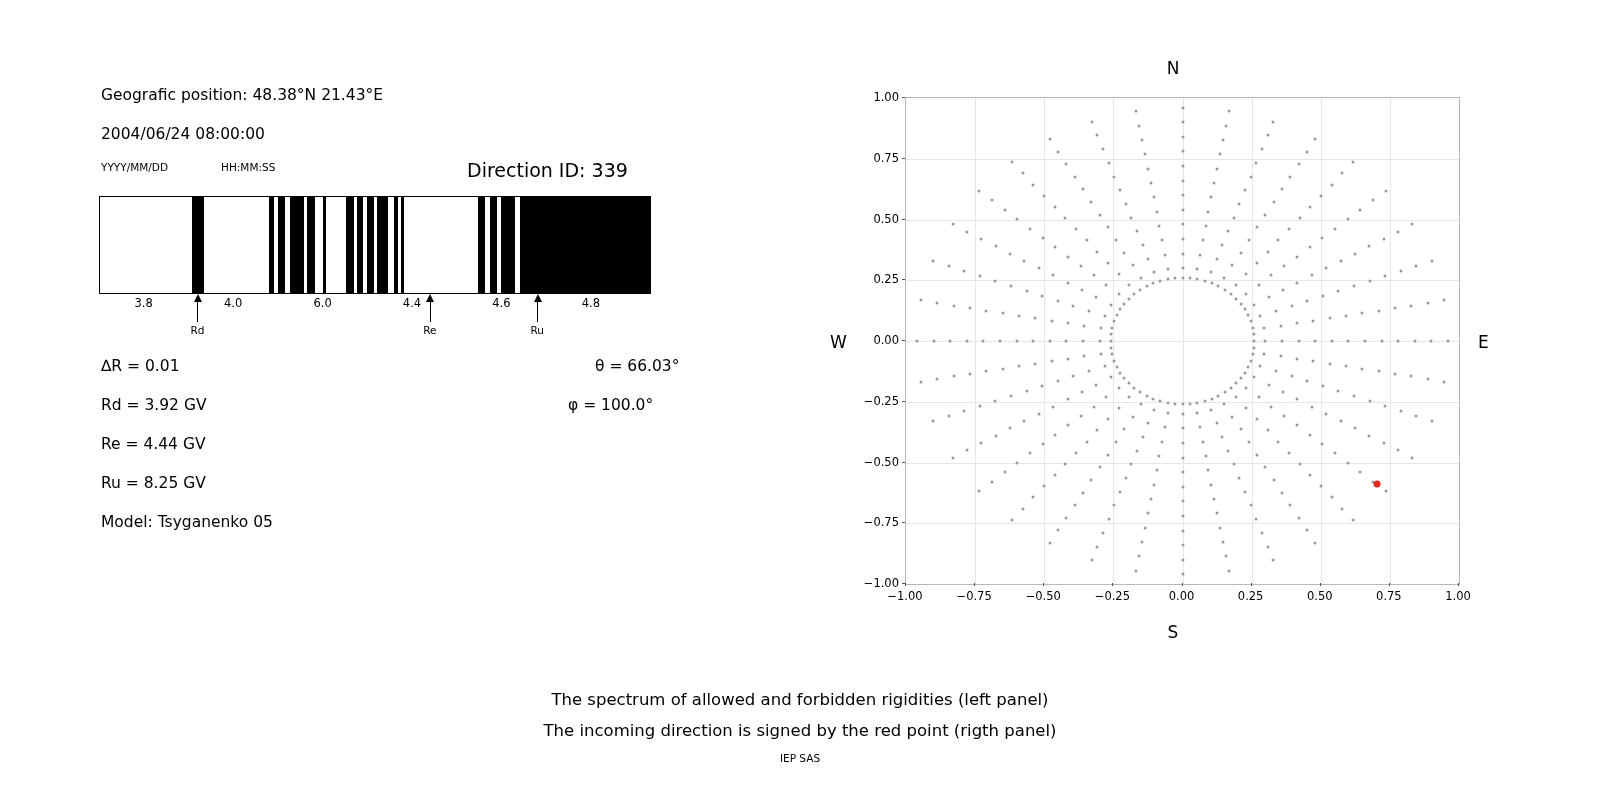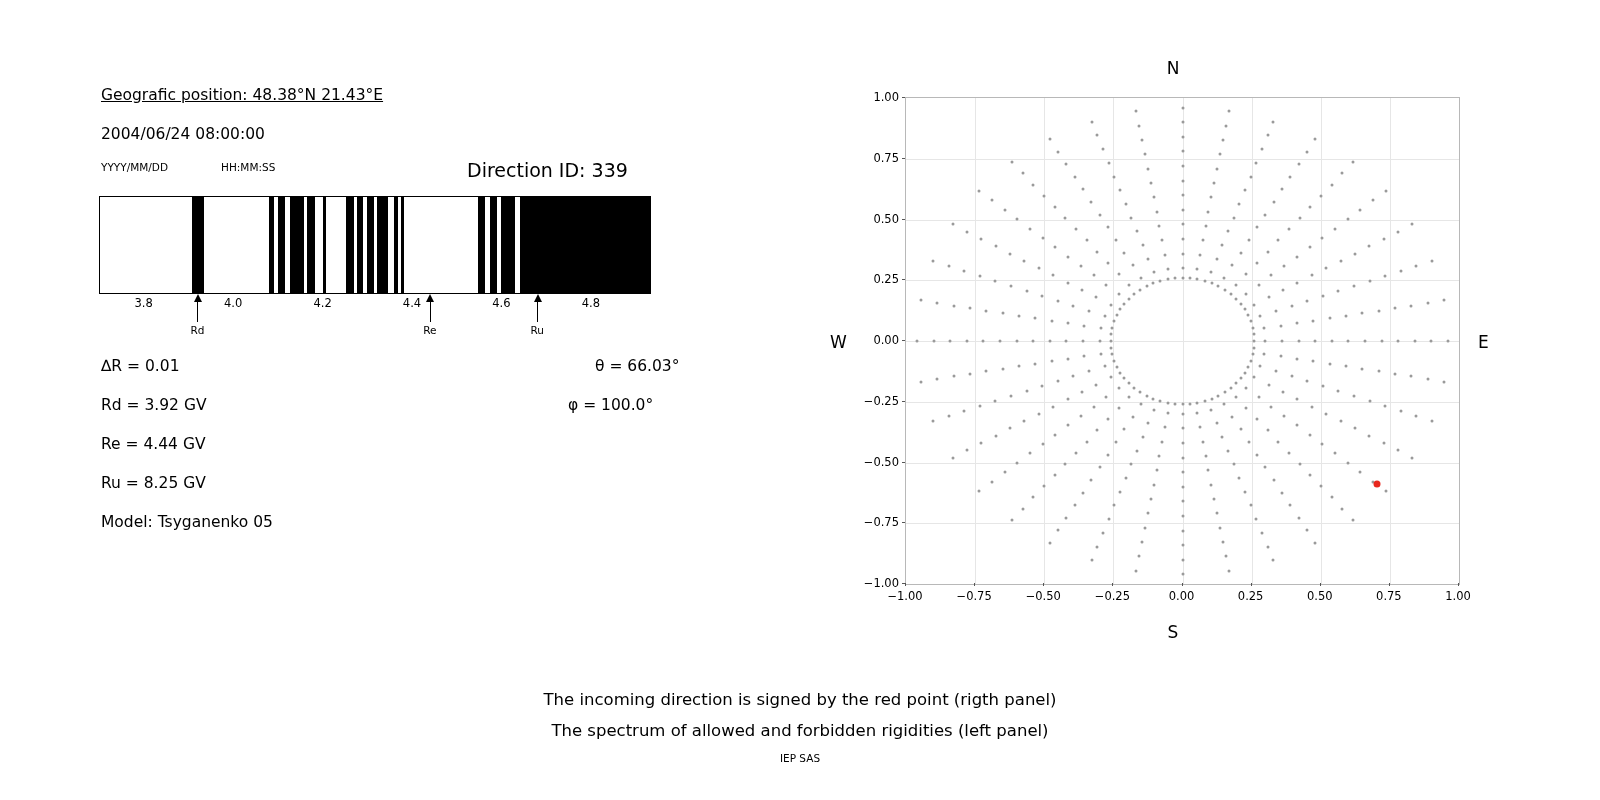--- a/index.html
+++ b/index.html
@@ -24,21 +24,21 @@
     left: 0;
     top: 0;
     width: 800px;
     height: 800px;
   }
   .info-line {
     position: absolute;
     font-size: 15.5px;
     white-space: nowrap;
   }
-  #geo-position { left: 101px; top: 86px; text-decoration: underline; }
+  #geo-position { left: 101px; top: 86px; }
   #datetime-line { left: 101px; top: 125px; }
   #date-format-label {
     left: 101px; top: 161px;
     font-size: 10.5px;
   }
   #time-format-label {
     left: 221px; top: 161px;
     font-size: 10.5px;
   }
   #direction-id {
@@ -243,21 +243,21 @@
       <div class="band" style="left: 294.228px; width: 4.02439px;"></div>
       <div class="band" style="left: 300.935px; width: 3.57724px;"></div>
       <div class="band" style="left: 377.846px; width: 7.60163px;"></div>
       <div class="band" style="left: 389.919px; width: 7.15447px;"></div>
       <div class="band" style="left: 400.65px; width: 14.3089px;"></div>
       <div class="band" style="left: 420.325px; width: 129.675px;"></div>
     </div>
   <div id="spectrum-axis">
       <div class="tick-label" style="left: 44.7154px;">3.8</div>
       <div class="tick-label" style="left: 134.146px;">4.0</div>
-      <div class="tick-label" style="left: 223.577px;">4.2</div>
+      <div class="tick-label" style="left: 223.577px;">6.0</div>
       <div class="tick-label" style="left: 313.008px;">4.4</div>
       <div class="tick-label" style="left: 402.439px;">4.6</div>
       <div class="tick-label" style="left: 491.87px;">4.8</div>
       <div class="marker" style="left: 98.374px;">
         <div class="marker-head"></div>
         <div class="marker-line"></div>
         <div class="marker-label">Rd</div>
       </div>
       <div class="marker" style="left: 330.894px;">
         <div class="marker-head"></div>
@@ -826,16 +826,16 @@
     <div class="axis-tick-y" style="left: 57px; width: 42px; top: 279.25px;">0.25</div>
     <div class="tickmark-y" style="left: 102px; top: 218.5px; position: absolute;"></div>
     <div class="axis-tick-y" style="left: 57px; width: 42px; top: 218.5px;">0.50</div>
     <div class="tickmark-y" style="left: 102px; top: 157.75px; position: absolute;"></div>
     <div class="axis-tick-y" style="left: 57px; width: 42px; top: 157.75px;">0.75</div>
     <div class="tickmark-y" style="left: 102px; top: 97px; position: absolute;"></div>
     <div class="axis-tick-y" style="left: 57px; width: 42px; top: 97px;">1.00</div>
   </div>
 
 <div id="caption">
+  <div class="cap-line">The spectrum of allowed and forbidden rigidities (left panel)</div>
   <div class="cap-line">The incoming direction is signed by the red point (rigth panel)</div>
-  <div class="cap-line">The spectrum of allowed and forbidden rigidities (left panel)</div>
 </div>
 <div id="credit">IEP SAS</div>
 
 </body></html>

